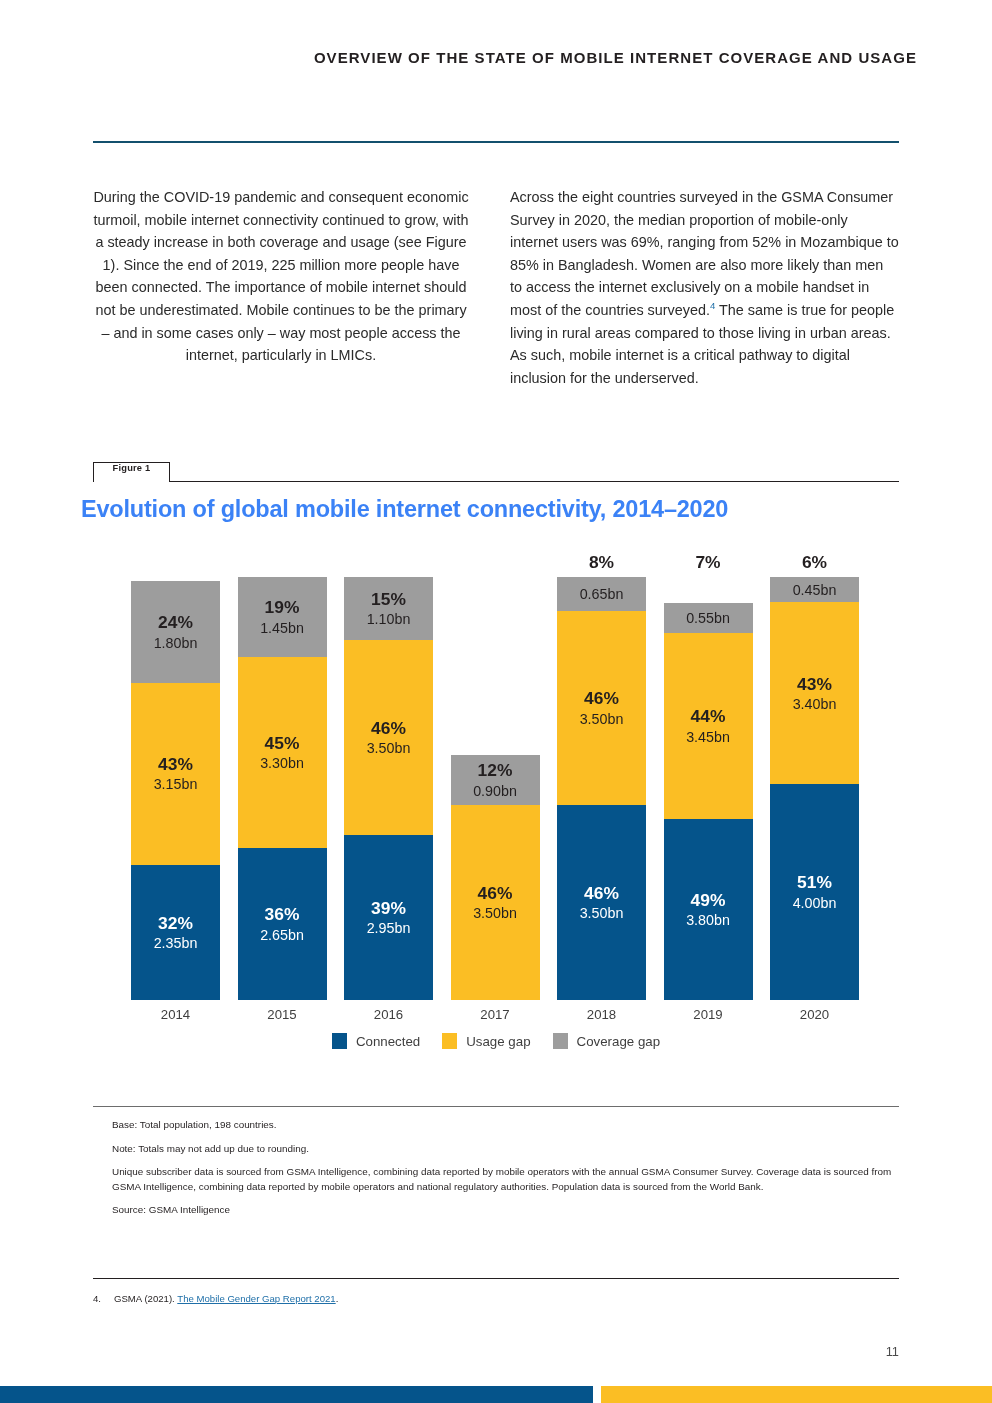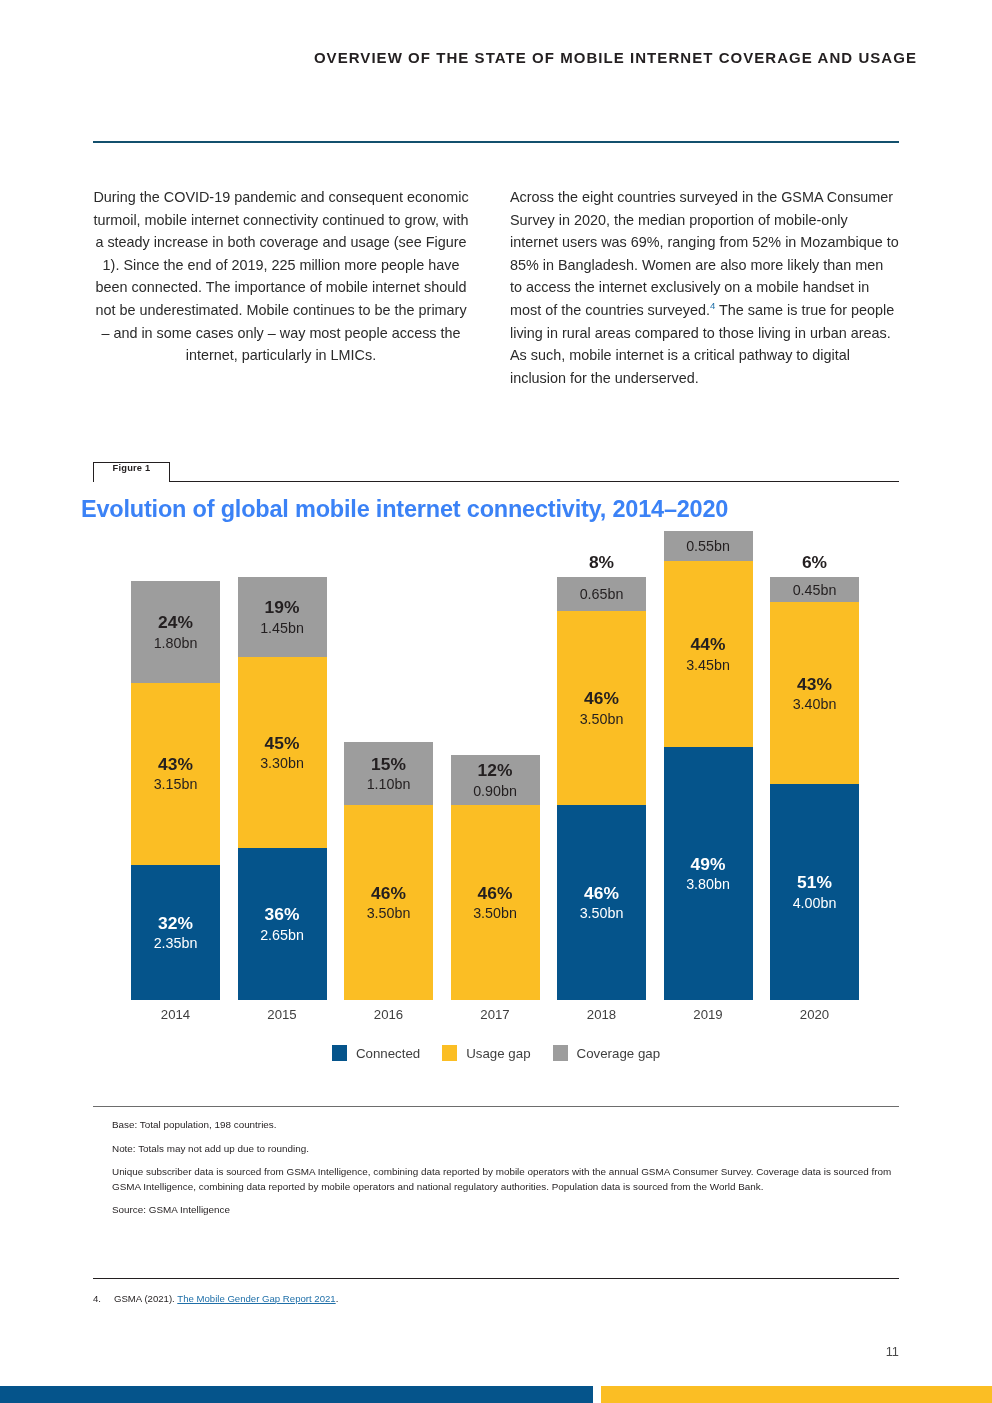--- a/index.html
+++ b/index.html
@@ -79,21 +79,21 @@
   }
 
   
   .xlabel {
     position: absolute; width: 89px; text-align: center;
     top: 462px; font-size: 13.2px; color: #3f3f3f;
   }
 
   
   .legend {
-    position: absolute; left: 0; top: 500px; width: 806px;
+    position: absolute; left: 0; top: 488px; width: 806px;
     display: flex; justify-content: center; align-items: center; gap: 22px;
   }
   .legend-item { display: flex; align-items: center; gap: 9px; }
   .legend-swatch { width: 15px; height: 16px; display: block; }
   .legend-label { font-size: 13.3px; color: #3f3f3f; }
 
   
   .notes-rule {
     position: absolute; left: 93px; top: 1106px;
     width: 806px; height: 1px; background: #6d6d6d;
@@ -190,20 +190,24 @@
         </div>
         <div class="bar-group" style="left: 251px;">
           <div class="seg seg-coverage" style="height: 63.45px;">
             <div class="pct">15%</div>
             <div class="abs">1.10bn</div>
           </div>
           <div class="seg seg-usage" style="height: 194.58px;">
             <div class="pct">46%</div>
             <div class="abs">3.50bn</div>
           </div>
+          <div class="seg seg-connected" style="height: 164.97px;">
+            <div class="pct">39%</div>
+            <div class="abs">2.95bn</div>
+          </div>
         </div>
         <div class="bar-group" style="left: 357.5px;">
           <div class="seg seg-coverage" style="height: 50.76px;">
             <div class="pct">12%</div>
             <div class="abs">0.90bn</div>
           </div>
           <div class="seg seg-usage" style="height: 194.58px;">
             <div class="pct">46%</div>
             <div class="abs">3.50bn</div>
           </div>
@@ -224,21 +228,21 @@
         </div>
         <div class="ext-pct" style="left: 570.5px; top: 7px;">7%</div>
         <div class="bar-group" style="left: 570.5px;">
           <div class="seg seg-coverage compact" style="height: 29.61px;">
             <div class="abs">0.55bn</div>
           </div>
           <div class="seg seg-usage" style="height: 186.12px;">
             <div class="pct">44%</div>
             <div class="abs">3.45bn</div>
           </div>
-          <div class="seg seg-connected" style="height: 253px; text-align: right;">
+          <div class="seg seg-connected" style="height: 181px; text-align: right;">
             <div class="pct">49%</div>
             <div class="abs">3.80bn</div>
           </div>
         </div>
         <div class="ext-pct" style="left: 677px; top: 7px;">6%</div>
         <div class="bar-group" style="left: 677px;">
           <div class="seg seg-coverage compact" style="height: 25.38px;">
             <div class="abs">0.45bn</div>
           </div>
           <div class="seg seg-usage" style="height: 181.89px;">

